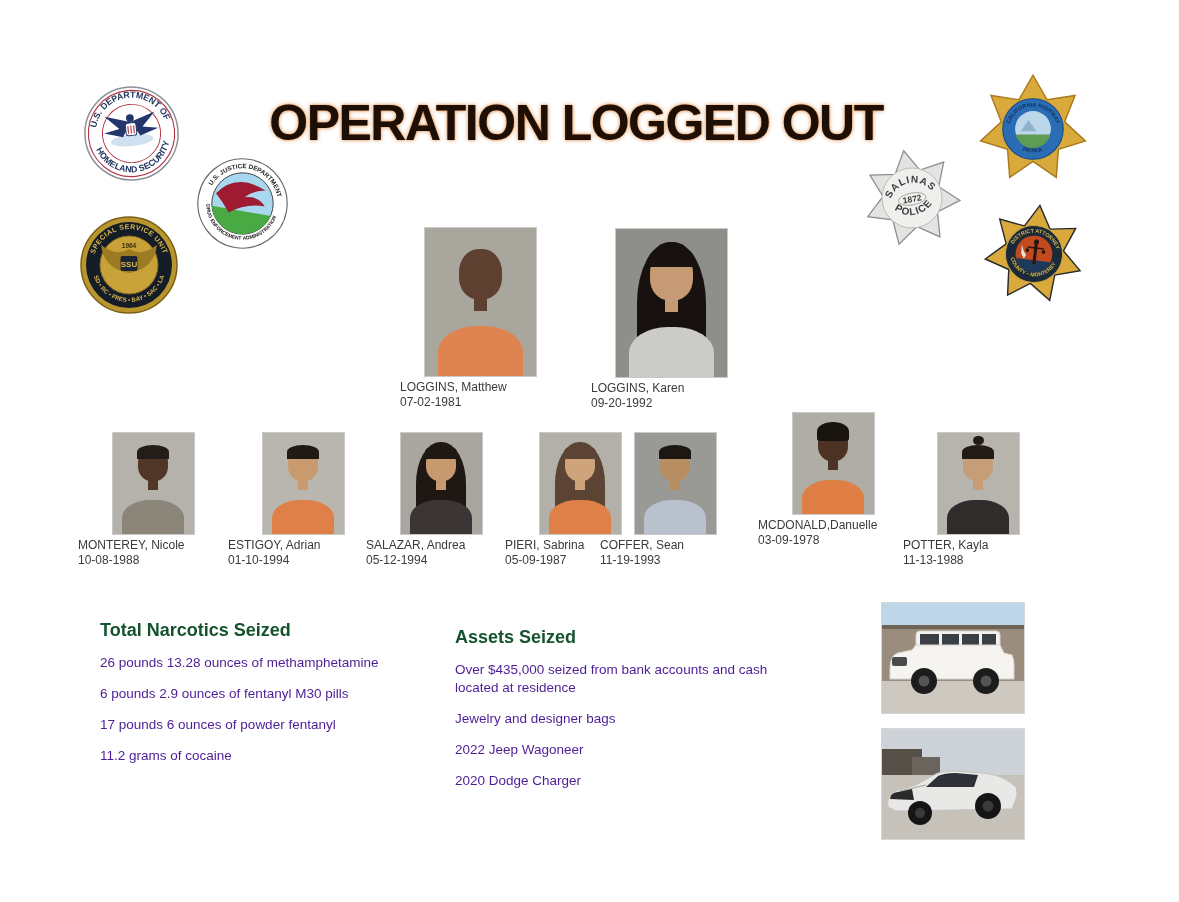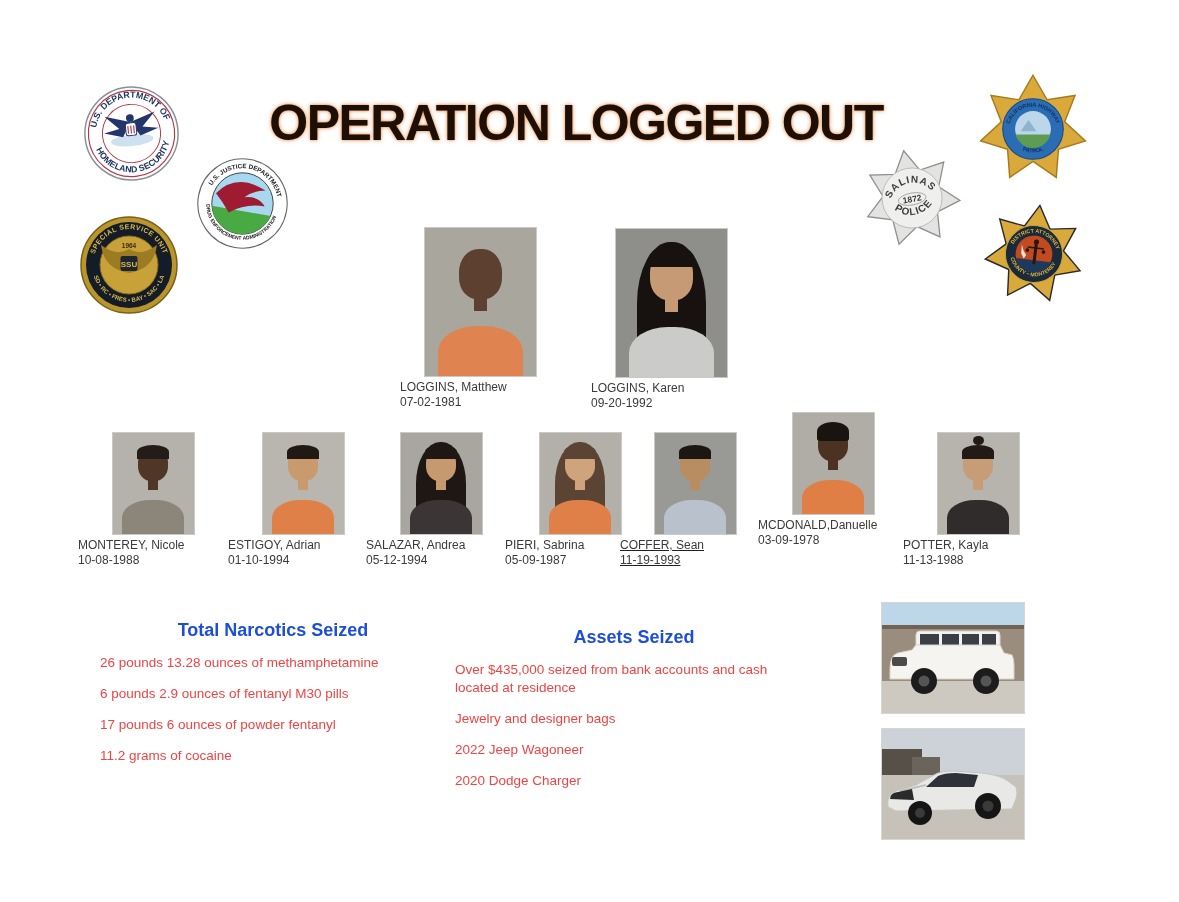--- a/index.html
+++ b/index.html
@@ -47,22 +47,22 @@
   .photo[data-hair="bun"] .ph-bun{display:block;}
   .ph-neck{position:absolute;left:44%;top:44%;width:12%;height:12%;background:var(--skin,#b88d61);}
   .ph-torso{position:absolute;left:12%;bottom:-4%;width:76%;height:38%;
     background:var(--shirt,#888);border-radius:46% 46% 0 0;}
   .mug-name,.mug-dob{font-size:12px;line-height:14px;color:#3a3a3a;margin-top:1px;white-space:nowrap;}
   .mug-name{margin-top:3px;}
   
   .section{position:absolute;}
   .sec-narc{left:100px;top:620px;width:346px;}
   .sec-assets{left:455px;top:627px;width:358px;}
-  .sec-heading{font-size:18px;font-weight:bold;color:#1d4ed8;text-align:center;margin:0 0 13px 0;}
-  .sec-item{font-size:13.5px;color:#ef4444;line-height:1.33;margin:0 0 13px 0;text-align:left;}
+  .sec-heading{font-size:18px;font-weight:bold;color:#14532d;margin:0 0 13px 0;}
+  .sec-item{font-size:13.5px;color:#4c1d95;line-height:1.33;margin:0 0 13px 0;text-align:left;}
   
   .vehicle{position:absolute;width:142px;height:110px;border:1px solid #d6d6d2;overflow:hidden;}
   .vehicle svg{display:block;width:100%;height:100%;}
   .veh-jeep{left:881px;top:602px;}
   .veh-charger{left:881px;top:728px;}
   .seal text{font-family:"Liberation Sans", sans-serif;}
 </style>
 </head>
 <body>
 
@@ -235,21 +235,21 @@
       <div class="ph-head"></div>
       <div class="ph-cap"></div>
 
       <div class="ph-neck"></div>
       <div class="ph-torso"></div>
     </div>
     <div class="mug-name">PIERI, Sabrina</div>
     <div class="mug-dob">05-09-1987</div>
   </div>
 
-  <div class="mug" style="left:620px;top:432px;width:150px;text-decoration:underline;">
+  <div class="mug" style="left:600px;top:432px;width:150px;">
     <div class="photo photo-sm" data-hair="short" style="--pbg: #999995; --skin: #b88d61; --shirt: #b9c2cc; --hairc: #1c1713;">
 
       <div class="ph-head"></div>
       <div class="ph-cap"></div>
 
       <div class="ph-neck"></div>
       <div class="ph-torso"></div>
     </div>
     <div class="mug-name">COFFER, Sean</div>
     <div class="mug-dob">11-19-1993</div>

